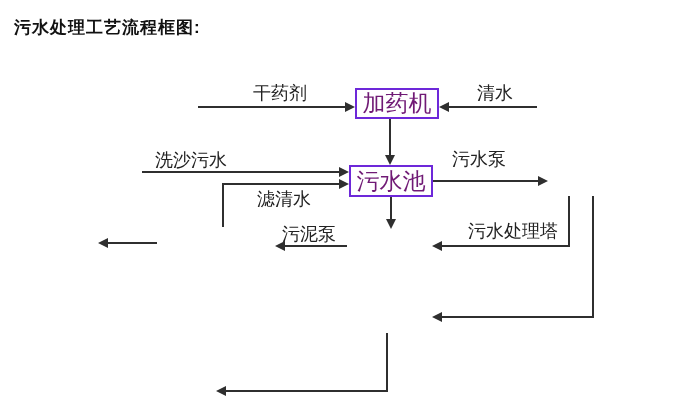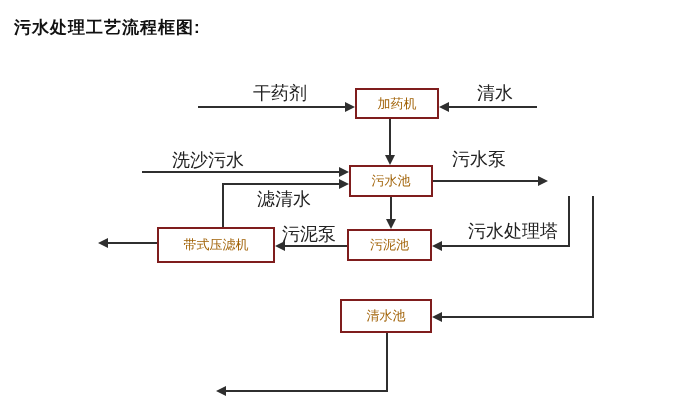--- a/index.html
+++ b/index.html
@@ -1,47 +1,44 @@
 <!DOCTYPE html>
 <html><head>
 <meta charset="utf-8">
 <style>
   html,body{margin:0;padding:0;background:#ffffff;}
   .page{position:relative;width:700px;height:420px;background:#ffffff;
         font-family:"Liberation Sans","DejaVu Sans",sans-serif;overflow:hidden;color:#1f1f1f;}
   .title{position:absolute;left:14px;top:16px;font-size:17px;font-weight:bold;
          letter-spacing:1px;color:#111;white-space:nowrap;}
-  .node{position:absolute;box-sizing:border-box;border:2px solid #7f1d1d;background:#fff;
-        display:flex;align-items:center;justify-content:center;font-size:13px;
-        color:#a16207;white-space:nowrap;}
+  .node{position:absolute;box-sizing:border-box;border:2px solid #6d28d9;background:#fff;
+        display:flex;align-items:center;justify-content:center;font-size:23px;
+        color:#701a75;white-space:nowrap;}
   .flabel{position:absolute;font-size:18px;color:#222;white-space:nowrap;line-height:1;}
   .hline,.vline{position:absolute;background:#2f2f2f;}
   .hline{height:2px;}
   .vline{width:2px;}
   .arr{position:absolute;width:0;height:0;}
   .arr-r{border-top:5px solid transparent;border-bottom:5px solid transparent;border-left:10px solid #2f2f2f;}
   .arr-l{border-top:5px solid transparent;border-bottom:5px solid transparent;border-right:10px solid #2f2f2f;}
   .arr-d{border-left:5px solid transparent;border-right:5px solid transparent;border-top:10px solid #2f2f2f;}
 </style>
 </head>
 <body>
 
 <div class="page">
 
   <div class="title">污水处理工艺流程框图:</div>
 
   <div class="node" style="left:355px;top:88px;width:84px;height:31px">加药机</div>
   <div class="node" style="left:349px;top:165px;width:84px;height:32px">污水池</div>
-  <div class="node" style="left:347px;top:229px;width:85px;height:32px">污泥池</div>
-  <div class="node" style="left:157px;top:227px;width:118px;height:36px">带式压滤机</div>
-  <div class="node" style="left:340px;top:299px;width:92px;height:34px">清水池</div>
 
   <div class="flabel" style="left:253px;top:84px">干药剂</div>
   <div class="flabel" style="left:477px;top:84px">清水</div>
-  <div class="flabel" style="left:172px;top:151px">洗沙污水</div>
+  <div class="flabel" style="left:155px;top:151px">洗沙污水</div>
   <div class="flabel" style="left:257px;top:190px">滤清水</div>
   <div class="flabel" style="left:452px;top:150px">污水泵</div>
   <div class="flabel" style="left:282px;top:225px">污泥泵</div>
   <div class="flabel" style="left:468px;top:222px">污水处理塔</div>
 
   <div class="hline" style="left:198px;top:106px;width:147px"></div>
   <div class="arr arr-r" style="left:345px;top:102px"></div>
 
   <div class="hline" style="left:449px;top:106px;width:88px"></div>
   <div class="arr arr-l" style="left:439px;top:102px"></div>

